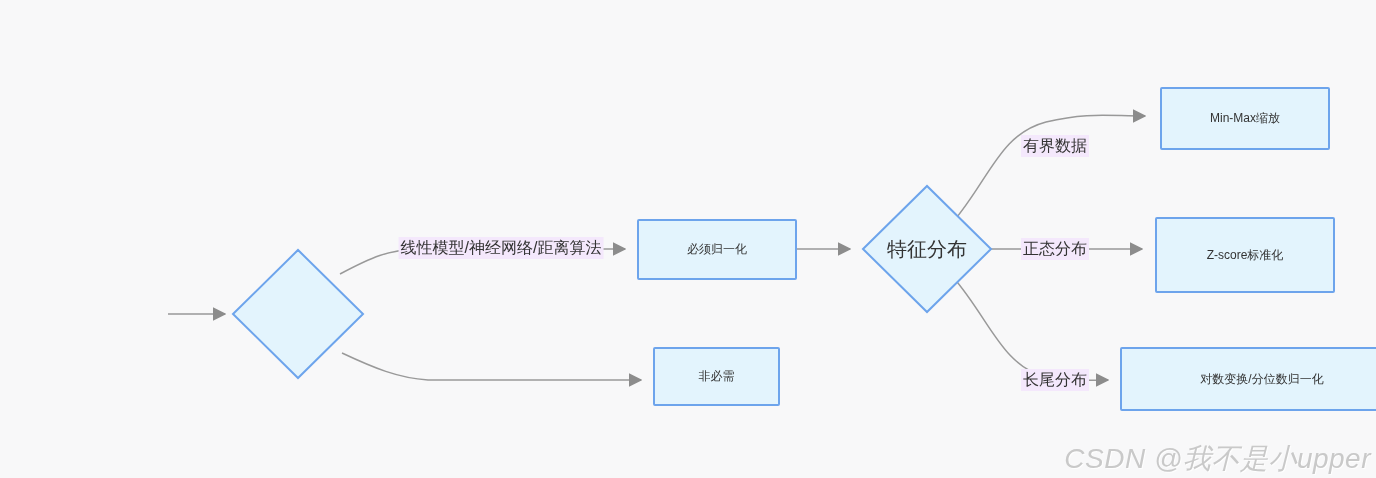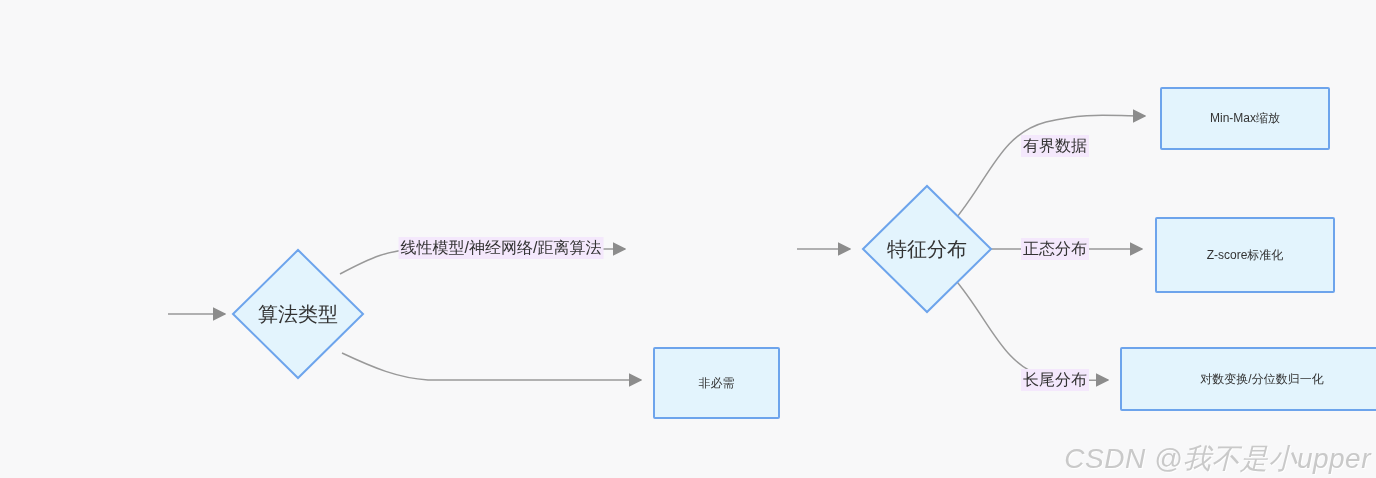--- a/index.html
+++ b/index.html
@@ -79,30 +79,30 @@
       <path d="M 991 249 H 1142" marker-end="url(#arrow)"></path>
       <path d="M 953 277 C 990 320, 1002 366, 1046 377 C 1072 382, 1082 380, 1108 380" marker-end="url(#arrow)"></path>
     </g>
     <g fill="#e3f4fd" stroke="#6da4ec" stroke-width="2">
       <polygon points="233,314 298,250 363,314 298,378"></polygon>
       <polygon points="863,249 927,186 991,249 927,312"></polygon>
     </g>
   </svg>
 
 
+  <div class="node" style="left:637px; top:219px; width:160px; height:61px;">必须归一化</div>
 
-  <div class="node" style="left:653px; top:347px; width:127px; height:72px;">非必需</div>
+  <div class="node" style="left:653px; top:347px; width:127px; height:59px;">非必需</div>
 
   <div class="node" style="left:1160px; top:87px; width:170px; height:63px;">Min-Max缩放</div>
 
   <div class="node" style="left:1155px; top:217px; width:180px; height:76px;">Z-score标准化</div>
 
   <div class="node" style="left:1120px; top:347px; width:284px; height:64px;">对数变换/分位数归一化</div>
 
-  <div class="diamond-label" style="left:238px; top:296px; width:120px; height:36px;">算法类型</div>
 
   <div class="diamond-label" style="left:867px; top:231px; width:120px; height:36px;">特征分布</div>
 
   <div class="edge-label" style="left:501px; top:248px;">线性模型/神经网络/距离算法</div>
 
 
   <div class="edge-label" style="left:1055px; top:102px;margin-top:44px;">有界数据</div>
 
   <div class="edge-label" style="left:1055px; top:249px;">正态分布</div>
 

